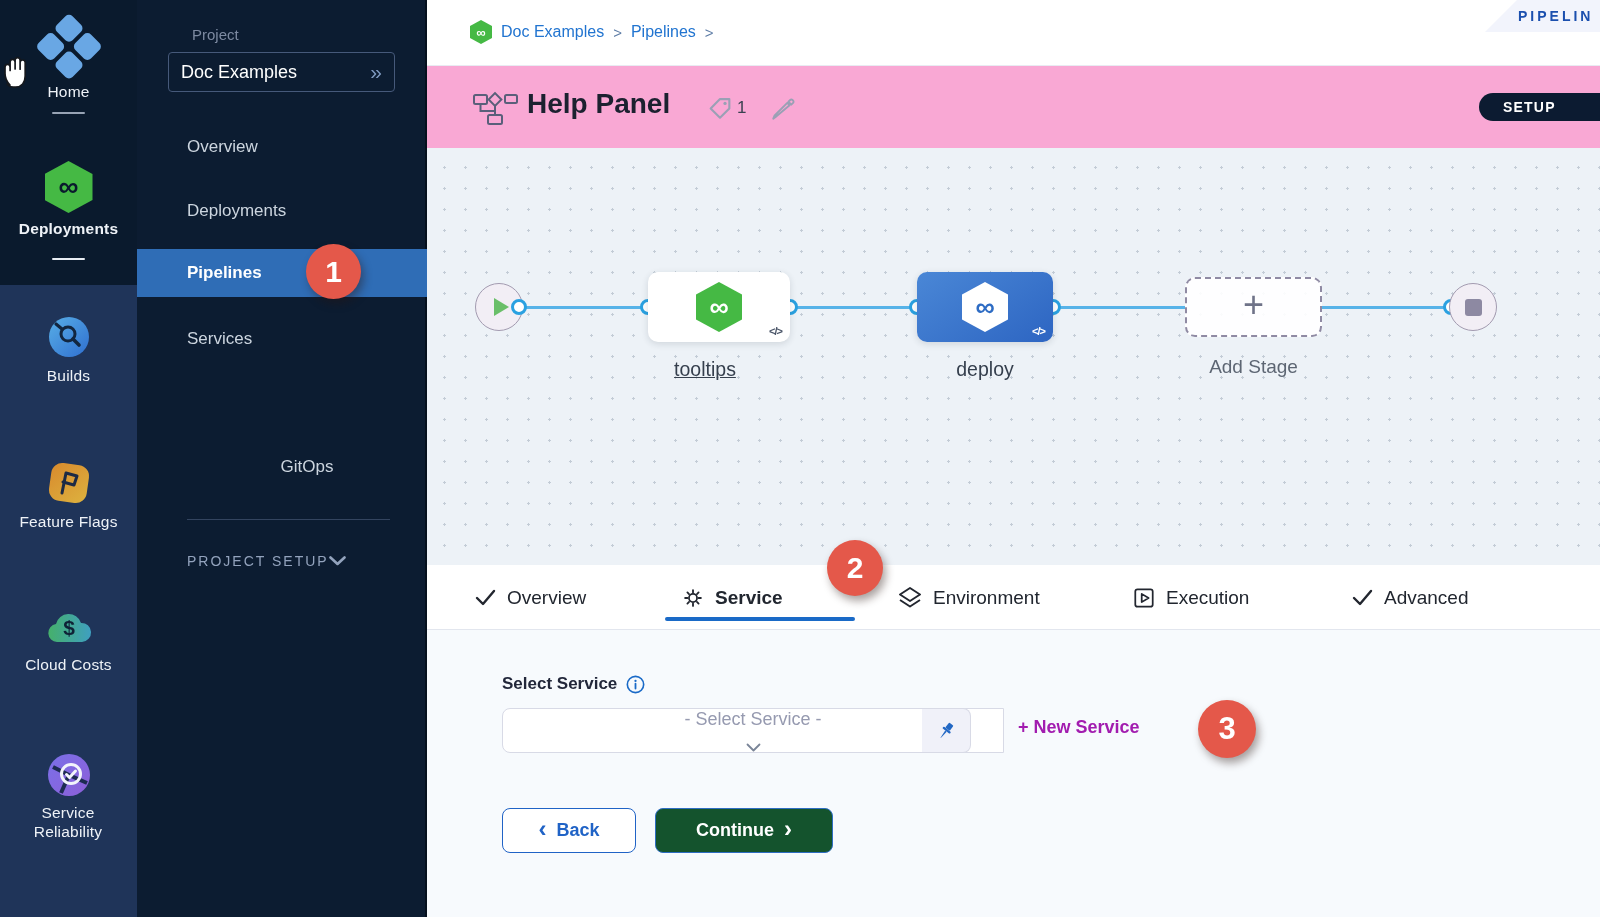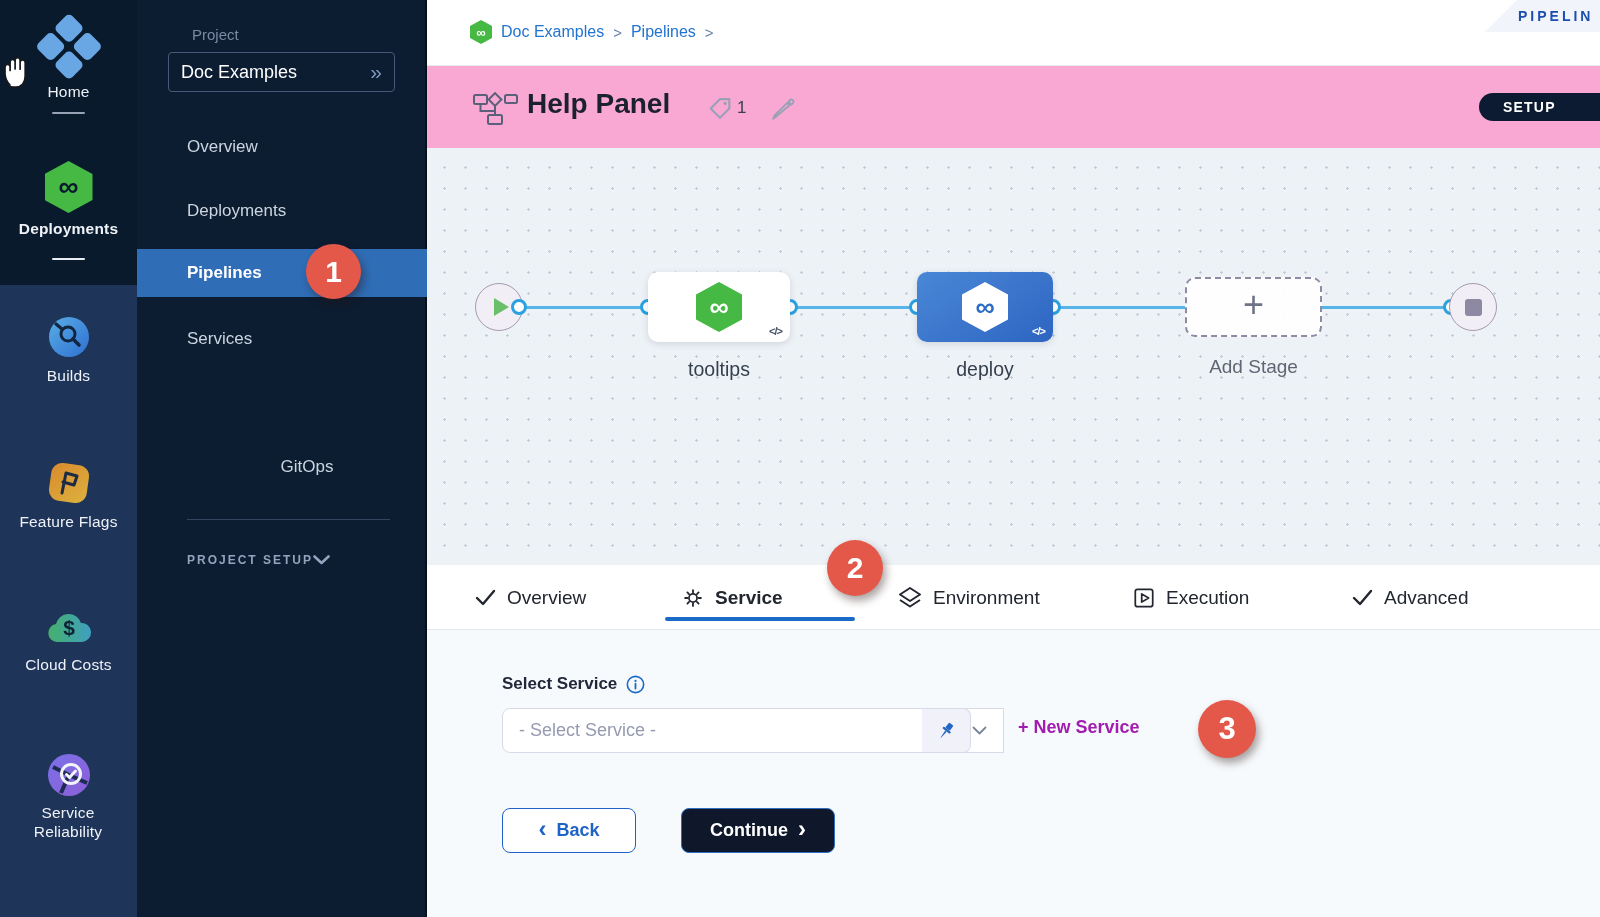--- a/index.html
+++ b/index.html
@@ -30,21 +30,21 @@
   .pn-section-label { position:absolute; left:31px; top:26px; font-size:15px; color:#7d8aa1;margin-left:24px; }
   .project-box { position:absolute; left:31px; top:52px; width:227px; height:40px;
                  border:1px solid #46597a; border-radius:4px; display:flex; align-items:center;
                  padding:0 12px; color:#fff; }
   .project-box .pname { font-size:18px; flex:1; }
   .project-box .dchev { color:#7f9ac0; font-size:21px; line-height:1; margin-top:-2px; }
   .pn-item { position:absolute; left:0; width:290px; height:30px; line-height:30px;
              padding-left:50px; font-size:17px; color:#ccd5df; cursor:pointer; }
   .pn-item.selected { height:48px; line-height:48px; background:#2f6db6; color:#fff; font-weight:600; }
   .pn-divider { position:absolute; left:50px; width:203px; height:1px; background:#33445f; }
-  .pn-setup { position:absolute; left:50px; top:553px; font-size:12px; font-weight:700;
+  .pn-setup { position:absolute; left:50px; top:553px; font-size:14px; font-weight:400;
               letter-spacing:2px; color:#93a3bd; display:flex; align-items:center; }
 
   
   .badge { position:absolute; background:#e4584a; border-radius:50%; color:#fff;
            display:flex; align-items:center; justify-content:center; font-weight:600;
            box-shadow:3px 5px 9px rgba(40,20,15,.4); z-index:30; }
 
   
   .main { position:absolute; left:427px; top:0; width:1173px; height:917px; background:#fff; }
 
@@ -100,32 +100,32 @@
   .tab.active { font-weight:600; }
   .tab-underline { position:absolute; left:238px; top:52px; width:190px; height:3.5px;
                    background:#1a6ac7; border-radius:2px; }
 
   
   .panel { position:absolute; left:0; top:630px; width:1173px; height:287px; background:#f7fafd; }
   .form-label { position:absolute; left:75px; top:44px; font-size:17px; font-weight:600; color:#22273a;
                 display:flex; align-items:center; gap:9px; }
   .select-box { position:absolute; left:75px; top:78px; width:502px; height:45px; background:#fff;
                 border:1px solid #d8dae6; border-radius:8px 0 0 8px; display:flex; align-items:center;
-                padding:0 16px; cursor:pointer; }
+                padding:0 16px; cursor:pointer;flex-direction:column; }
   .select-box .ph { flex:1; font-size:18px; color:#969ab0; }
   .pin-btn { position:absolute; left:495px; top:78px; width:49px; height:45px; background:#f0f1f9;
              border:1px solid #d8dae6; border-left:none; border-radius:0 8px 8px 0;
              display:flex; align-items:center; justify-content:center; cursor:pointer; }
   .new-service { position:absolute; left:591px; top:87px; font-size:18px; font-weight:600;
                  color:#a21caf; cursor:pointer; }
   .btn { position:absolute; top:178px; height:45px; border-radius:8px; display:flex;
          align-items:center; justify-content:center; gap:10px; font-size:18px; font-weight:700;
          cursor:pointer; }
   .btn-back { left:75px; width:134px; background:#fff; border:1.5px solid #2063c6; color:#2063c6; }
-  .btn-continue { left:228px; width:154px; background:#0f172a; border:1.5px solid #2e6dc2; color:#fff;margin-left:26px; }
+  .btn-continue { left:228px; width:178px; background:#14532d; border:1.5px solid #2e6dc2; color:#fff; }
   .btn .chev { font-size:24px; font-weight:700; line-height:1; margin-top:-3px; }
 
   .hand-cursor { position:absolute; left:1px; top:52px; z-index:60; }
   svg { display:block; }
 </style>
 </head>
 <body>
 
 <div class="module-sidebar">
   <div class="module-top"></div>
@@ -304,21 +304,21 @@
     <span class="ring" style="left:482px;"></span>
     <span class="ring" style="left:618px;"></span>
     <span class="ring" style="left:1016px;"></span>
 
     <div class="stage-card" style="left:221px;">
       <div class="hex" style="width:46px;height:50px;background:#45b944;">
         <span class="inf" style="font-size:27px;color:#fff;">∞</span>
       </div>
       <span class="code-glyph">&lt;/&gt;</span>
     </div>
-    <div class="stage-label" style="left:221px;width:142px;top:210px;">tooltips</div>
+    <div class="stage-label" style="left:207px;width:142px;top:210px;text-decoration:underline;">tooltips</div>
 
     <div class="stage-card selected" style="left:490px;width:136px;">
       <div class="hex" style="width:46px;height:50px;background:#fff;">
         <span class="inf" style="font-size:27px;color:#2e6cc4;">∞</span>
       </div>
       <span class="code-glyph">&lt;/&gt;</span>
     </div>
     <div class="stage-label" style="left:490px;width:136px;top:210px;">deploy</div>
 
     <div class="add-stage">

